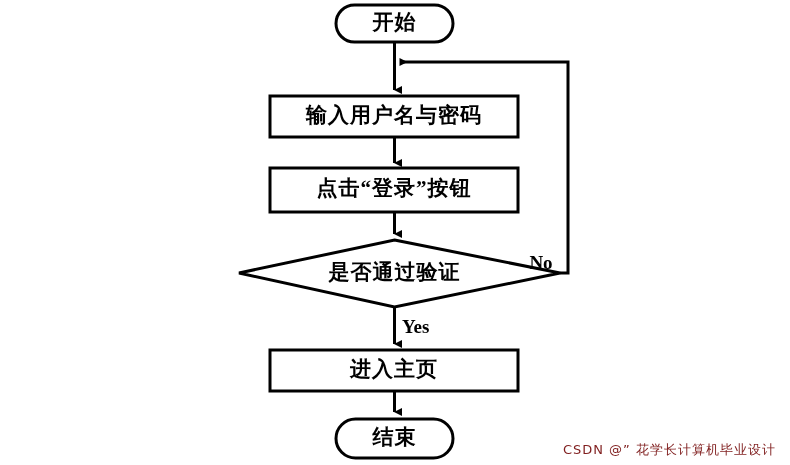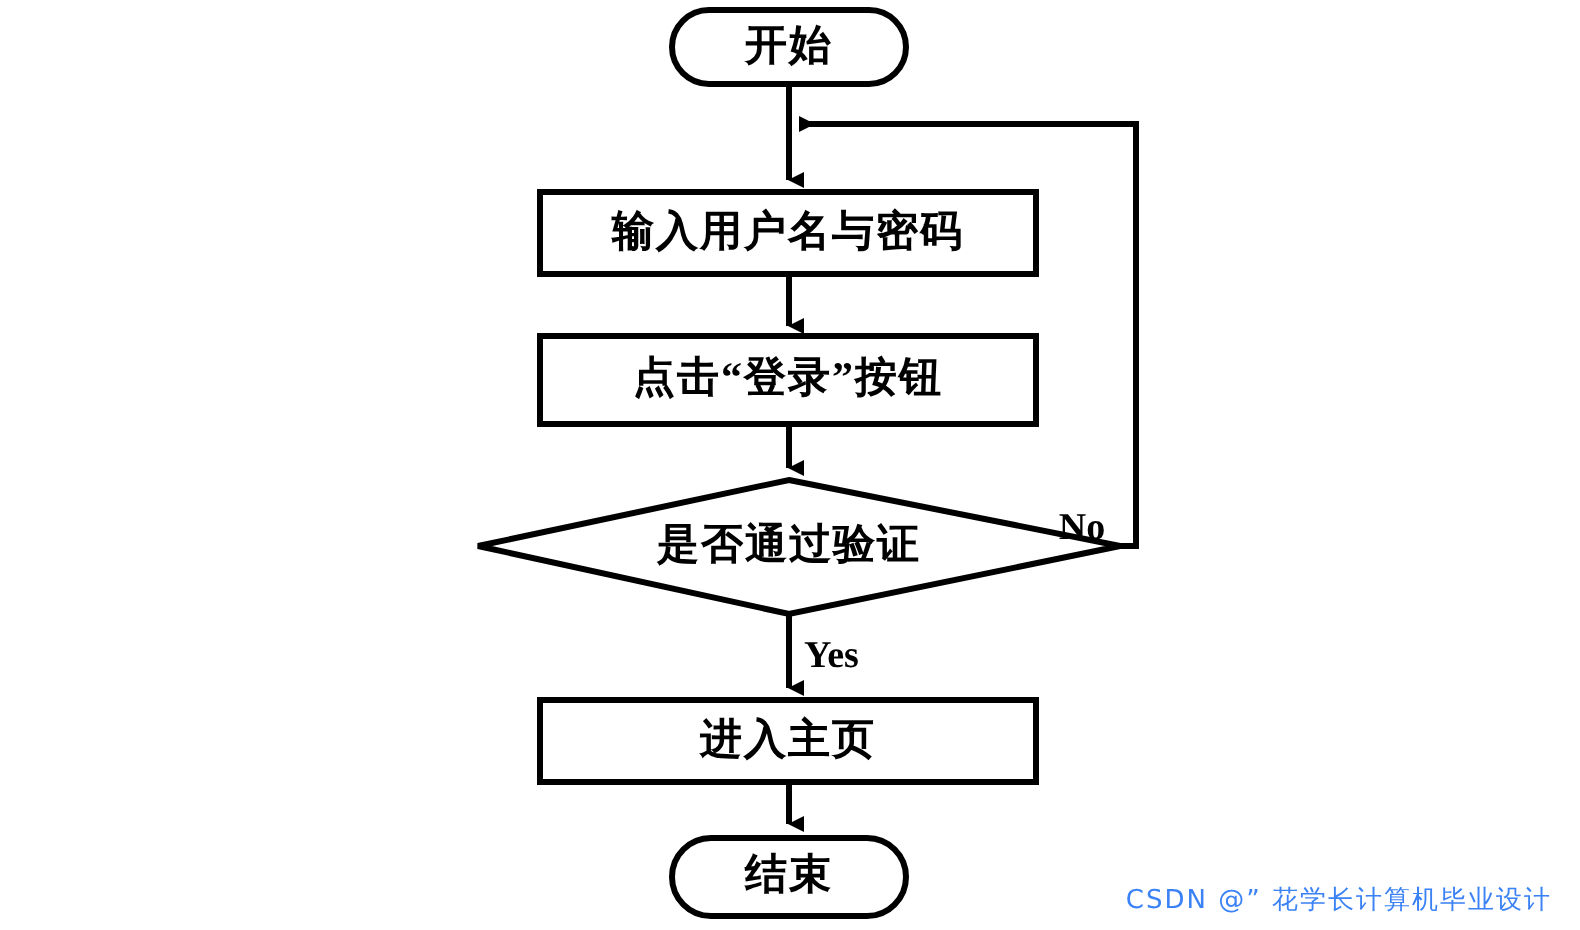--- a/index.html
+++ b/index.html
@@ -47,21 +47,21 @@
     font-weight: bold;
     fill: #000000;
     dominant-baseline: middle;
   }
   .watermark {
     position: absolute;
     right: 14px;
     bottom: 6px;
     font-family: "DejaVu Sans", "Liberation Sans", sans-serif;
     font-size: 13px;
-    color: #3b82f6;
+    color: #7f1d1d;
     letter-spacing: 1px;
     white-space: nowrap;
     user-select: none;
   }
 </style>
 </head>
 <body>
 
 <div id="canvas">
 

